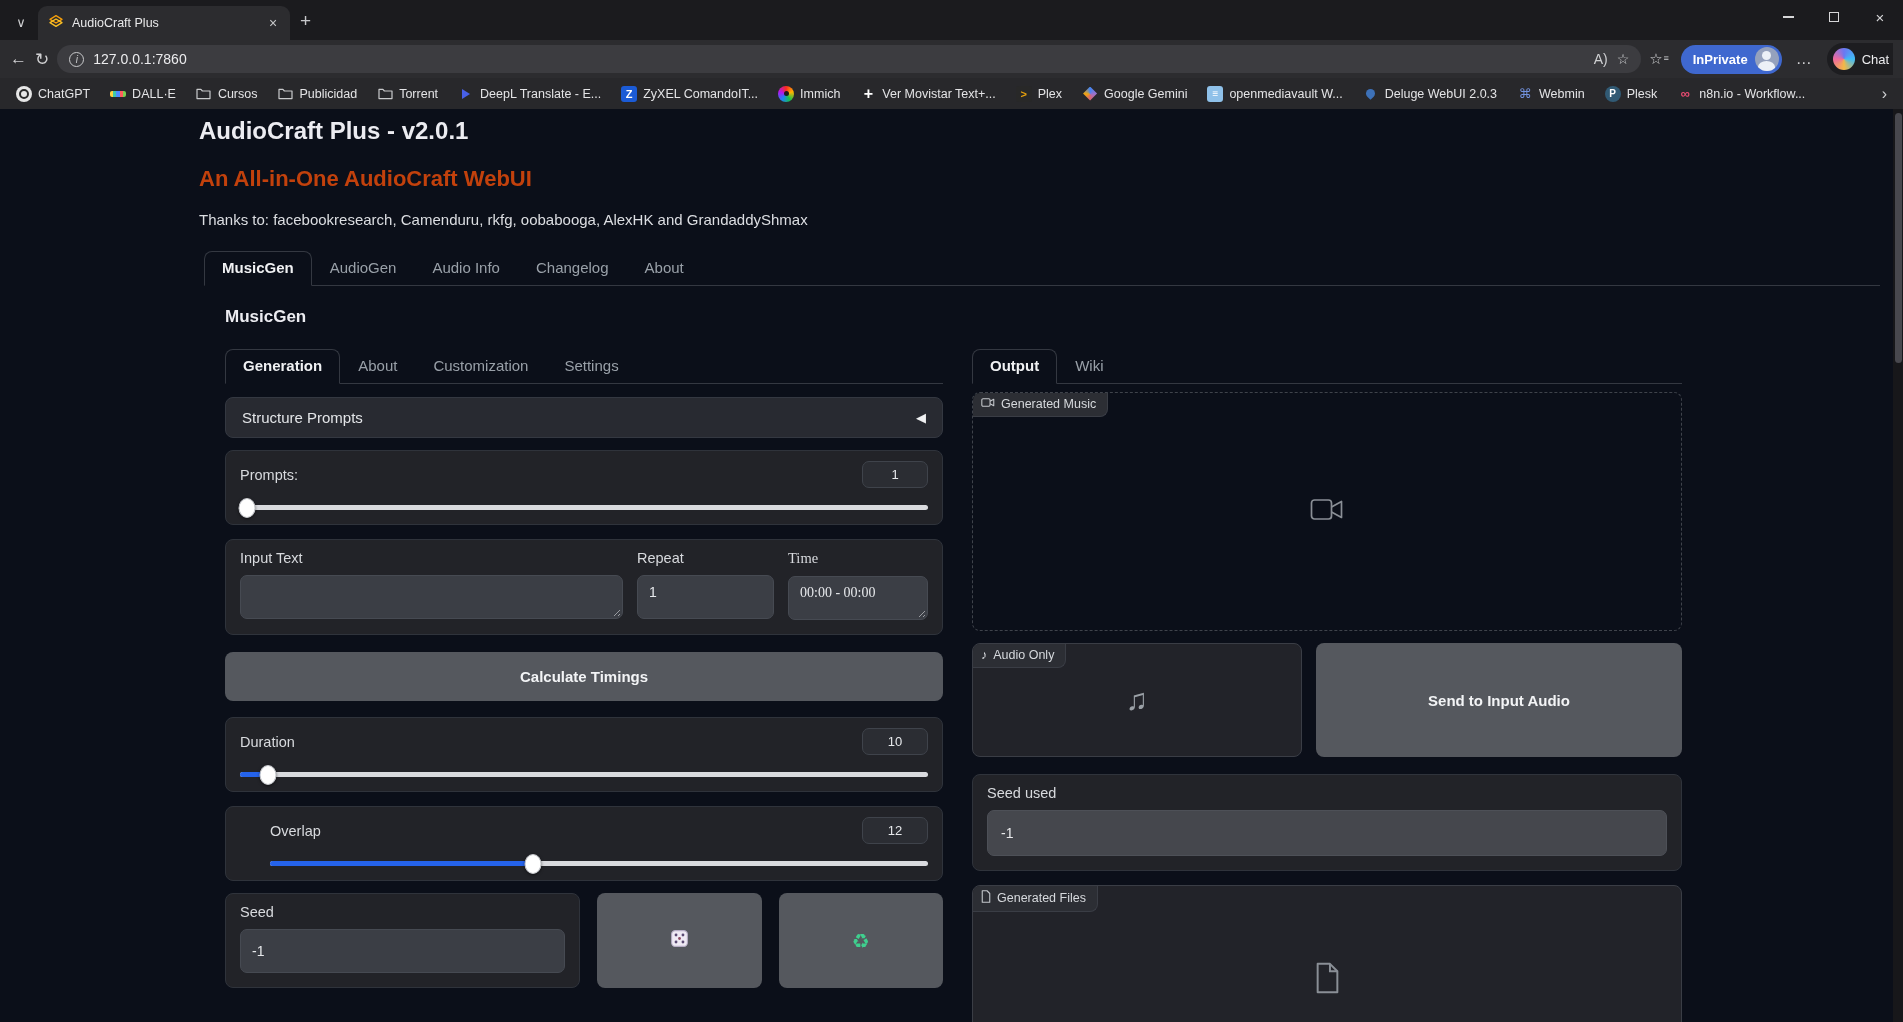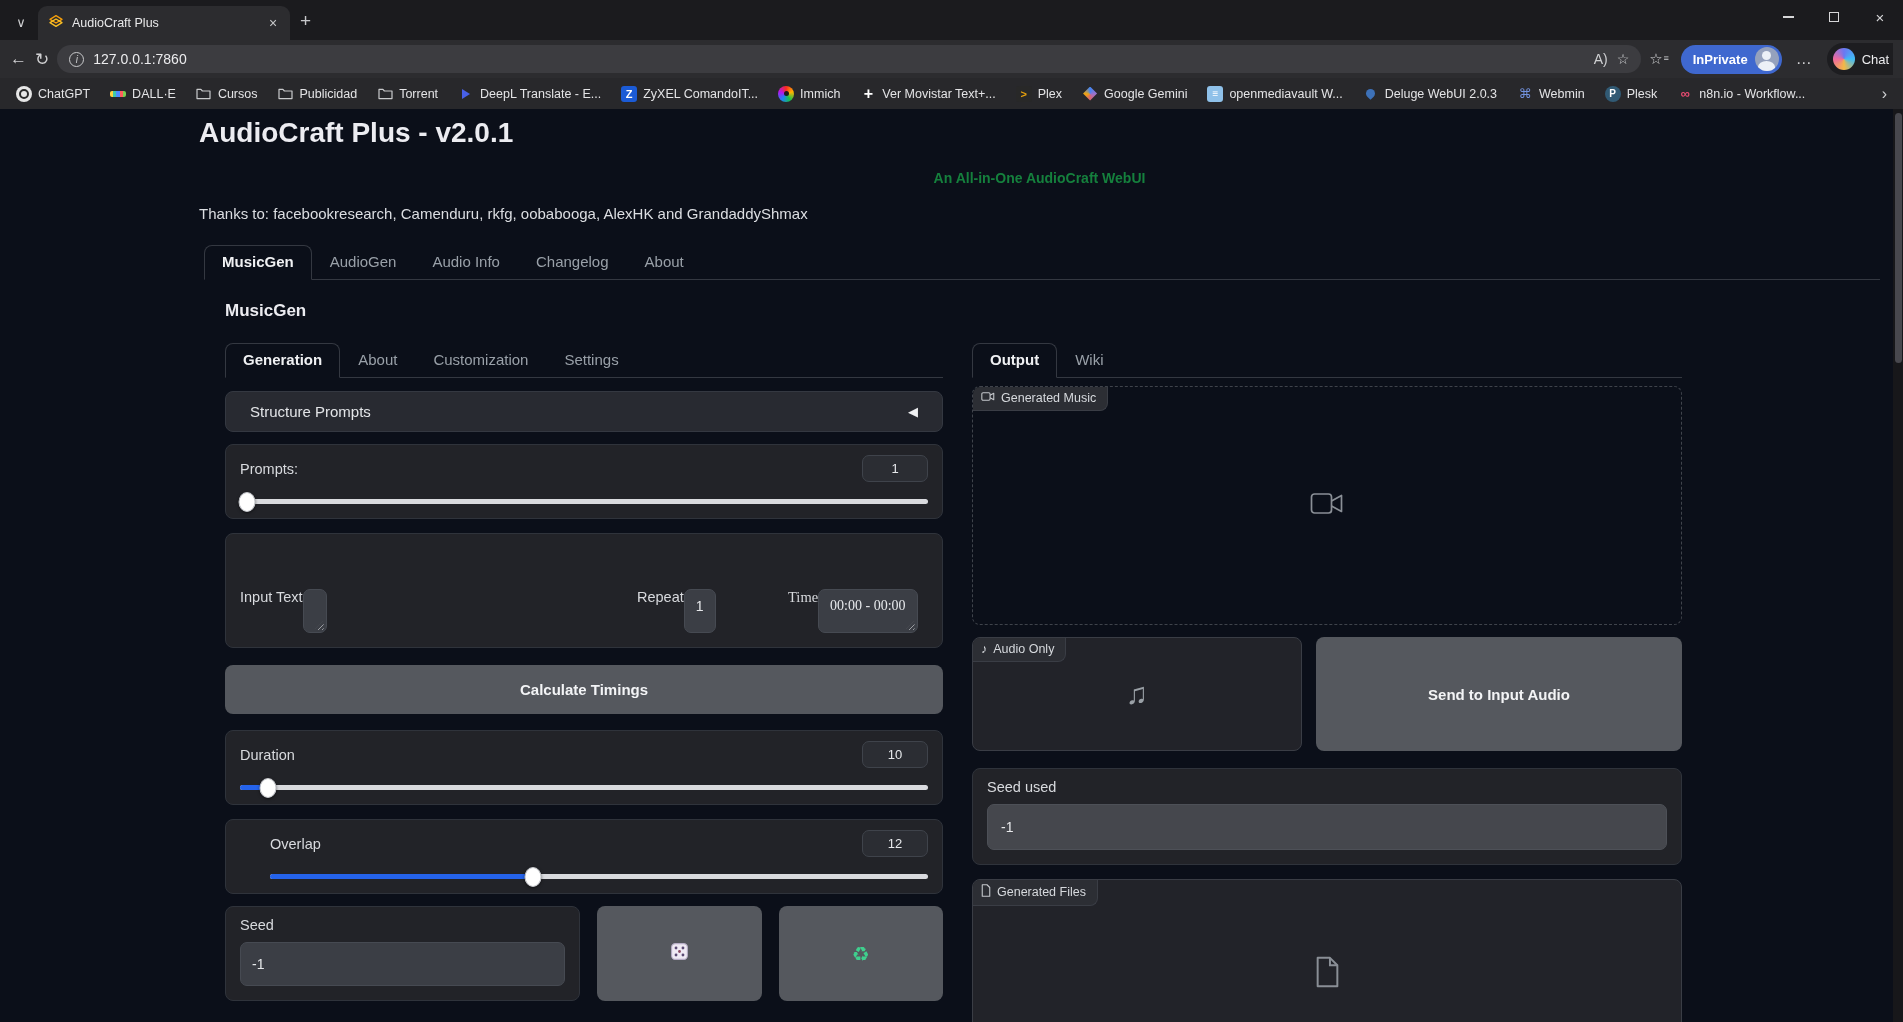--- a/index.html
+++ b/index.html
@@ -54,48 +54,48 @@
   .fv-deluge::after { content:""; width:9px; height:9px; background:#3d71b8; border-radius:50% 50% 50% 0; transform:rotate(-45deg); }
   .fv-webmin { color:#7292de; font-size:13px; }
   .fv-plesk { background:#315a74; border-radius:50%; color:#fff; font-weight:700; font-size:10px; }
   .fv-n8n { color:#ea4b71; font-weight:700; font-size:13px; }
 
   
   .page { position:relative; height:913px; background:#0b0f19; overflow:hidden; }
   .scrollbar { position:absolute; right:0; top:0; width:10px; height:100%; background:#17171a; }
   .scroll-thumb { position:absolute; top:4px; left:1.5px; width:7px; height:250px; background:#48484e; border-radius:4px; }
   .content { margin-left:199px; width:1681px; padding-top:8px; }
-  .h1 { font-size:28px; font-weight:700; color:#ececf1; }
-  .h2 { font-size:14px; font-weight:700; margin-top:21px; color:#15803d;text-align:center; }
+  .h1 { font-size:24px; font-weight:700; color:#ececf1; }
+  .h2 { font-size:22px; font-weight:700; margin-top:21px; color:#c2410c; }
   .credits { font-size:15px; margin-top:19px; color:#dcdee2; }
 
   .tabs { display:flex; border-bottom:1px solid #343841; }
   .main-tabs { margin-top:23px; margin-left:5px; }
   .tabbtn { font-size:15px; color:#99a0a8; padding:7px 17px 8px; border:1px solid transparent; white-space:nowrap; }
   .tabbtn.sel { color:#f0f1f3; font-weight:700; background:#0b0f19; border-color:#343841; border-bottom-color:#0b0f19; border-radius:8px 8px 0 0; margin-bottom:-1px; }
   .panel { padding-left:26px; }
   .sect-head { font-size:17px; font-weight:700; margin-top:21px; color:#ececf1; }
   .cols { display:flex; margin-top:22px; }
   .col-l { width:718px; }
   .col-r { width:710px; margin-left:29px; }
 
-  .accordion { margin-top:13px; height:41px; background:#282a31; border:1px solid #343841; border-radius:8px; display:flex; align-items:center; padding:0 24px; }
+  .accordion { margin-top:13px; height:41px; background:#282a31; border:1px solid #343841; border-radius:8px; display:flex; align-items:center; padding:0 16px; }
   .accordion-label { font-size:15px; color:#e3e5e8; flex:1; }
   .accordion-arrow { color:#f0f1f3; font-size:13px; }
 
   .group { margin-top:12px; background:#222328; border:1px solid #2f333b; border-radius:8px; padding:10px 14px 14px; }
   .g-row { display:flex; align-items:center; justify-content:space-between; }
   .g-label { font-size:14.5px; color:#d8dade; }
   .valbox { width:66px; height:27px; background:#2b2d33; border:1px solid #3f434b; border-radius:7px; color:#e6e8eb; font-size:13px; display:flex; align-items:center; justify-content:center; }
   .track { position:relative; height:5px; background:#d9dade; border-radius:3px; margin-top:17px; }
   .fill { position:absolute; left:0; top:0; bottom:0; background:#2563eb; border-radius:3px; }
   .knob { position:absolute; top:50%; transform:translate(-50%,-50%); width:17px; height:20px; background:#fff; border:1px solid #c2c4c9; border-radius:50%; box-shadow:0 1px 3px rgba(0,0,0,.55); }
 
   .io-group { margin-top:14px; display:flex; gap:14px; }
-  .field { display:flex; flex-direction:row;margin-top:45px; }
+  .field { display:flex; flex-direction:column; }
   .f-label { font-size:14.5px; color:#d8dade; margin-bottom:9px; }
   .tbox { background:#3b3e45; border:1px solid #464a52; border-radius:7px; height:44px; color:#e6e8eb; font-size:14px; padding:8px 11px; position:relative; }
   .resize-h { position:absolute; right:2px; bottom:2px; width:9px; height:9px; clip-path:polygon(100% 0,100% 100%,0 100%); background:repeating-linear-gradient(135deg,transparent 0 2px,#9a9ca1 2px 3px); }
 
   .btn { border-radius:8px; display:flex; align-items:center; justify-content:center; font-size:15px; font-weight:700; color:#f3f4f6; background:#55585e; }
   .btn-wide { margin-top:17px; height:49px; }
   .seed-row { margin-top:12px; display:flex; gap:17px; }
   .seed-group { width:355px; flex:none; background:#222328; border:1px solid #2f333b; border-radius:8px; padding:10px 14px 14px; }
   .icon-btn { flex:1; border-radius:8px; background:#55585e; display:flex; align-items:center; justify-content:center; }
   .recycle-ic { color:#3fcf8e; font-size:20px; }

